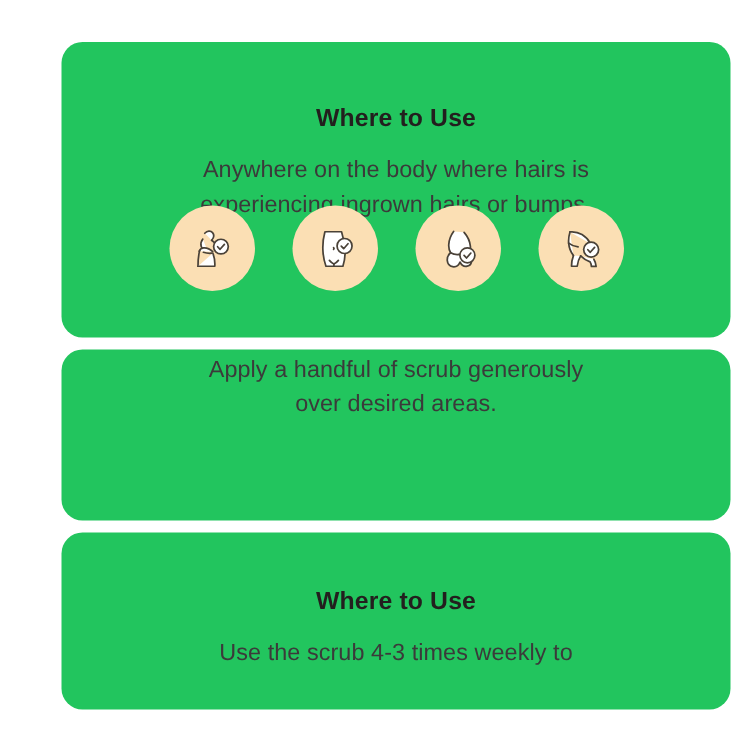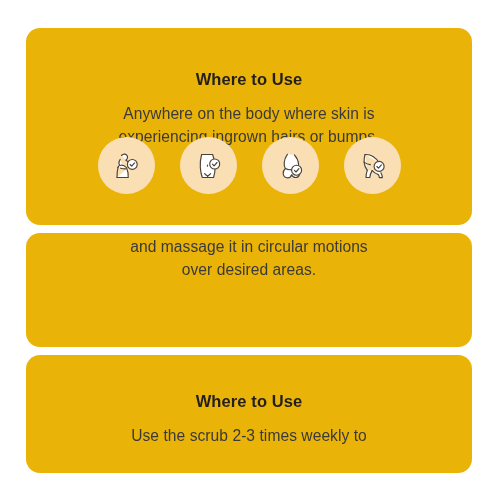--- a/index.html
+++ b/index.html
@@ -17,23 +17,23 @@
 
   .page {
     position: relative;
     width: 500px;
     height: 500px;
     box-sizing: border-box;
   }
 
   .card {
     position: absolute;
-    left: 26px;
+    left: 41px;
     width: 446px;
-    background: #eab308;
+    background: #22c55e;
     border-radius: 14px;
     box-sizing: border-box;
   }
 
   #card-where {
     top: 28px;
     height: 197px;
   }
   #card-how {
     top: 233px;
@@ -97,21 +97,21 @@
   .body-line { display: block; }
 </style>
 </head>
 <body>
 
 <div class="page">
 
   <section class="card" id="card-where">
     <h2 class="card-title">Where to Use</h2>
     <p class="card-body">
-      <span class="body-line">Anywhere on the body where skin is</span>
+      <span class="body-line">Anywhere on the body where hairs is</span>
       <span class="body-line">experiencing ingrown hairs or bumps.</span>
     </p>
 
     <div class="icon-row">
 
       <div class="icon-circle">
         <span>
           <svg viewBox="0 0 40 40" fill="none" stroke="#4a4238" stroke-width="1.15" stroke-linecap="round" stroke-linejoin="round">
             <path d="M15.5 9.5c1.6-1.6 3.9-1.9 5.2-.4 1.2 1.4 1 3.3-.6 5.1" fill="#ffffff"></path>
             <path d="M14.2 13.4c-1.1 1.5-1.5 3.3-1.1 4.8.5 1.8 2.2 2.7 3.9 2.2" fill="#ffffff"></path>
@@ -163,25 +163,25 @@
             <path d="M24.9 20.5l1.6 1.7 2.9-3.3"></path>
           </svg>
         </span>
       </div>
 
     </div>
   </section>
 
   <section class="card" id="card-how">
     <p class="card-body">
-      <span class="body-line">and massage it in circular motions</span>
+      <span class="body-line">Apply a handful of scrub generously</span>
       <span class="body-line">over desired areas.</span>
     </p>
   </section>
 
   <section class="card" id="card-when">
     <h2 class="card-title">Where to Use</h2>
     <p class="card-body">
-      <span class="body-line">Use the scrub 2-3 times weekly to</span>
+      <span class="body-line">Use the scrub 4-3 times weekly to</span>
     </p>
   </section>
 
 </div>
 
 </body></html>

